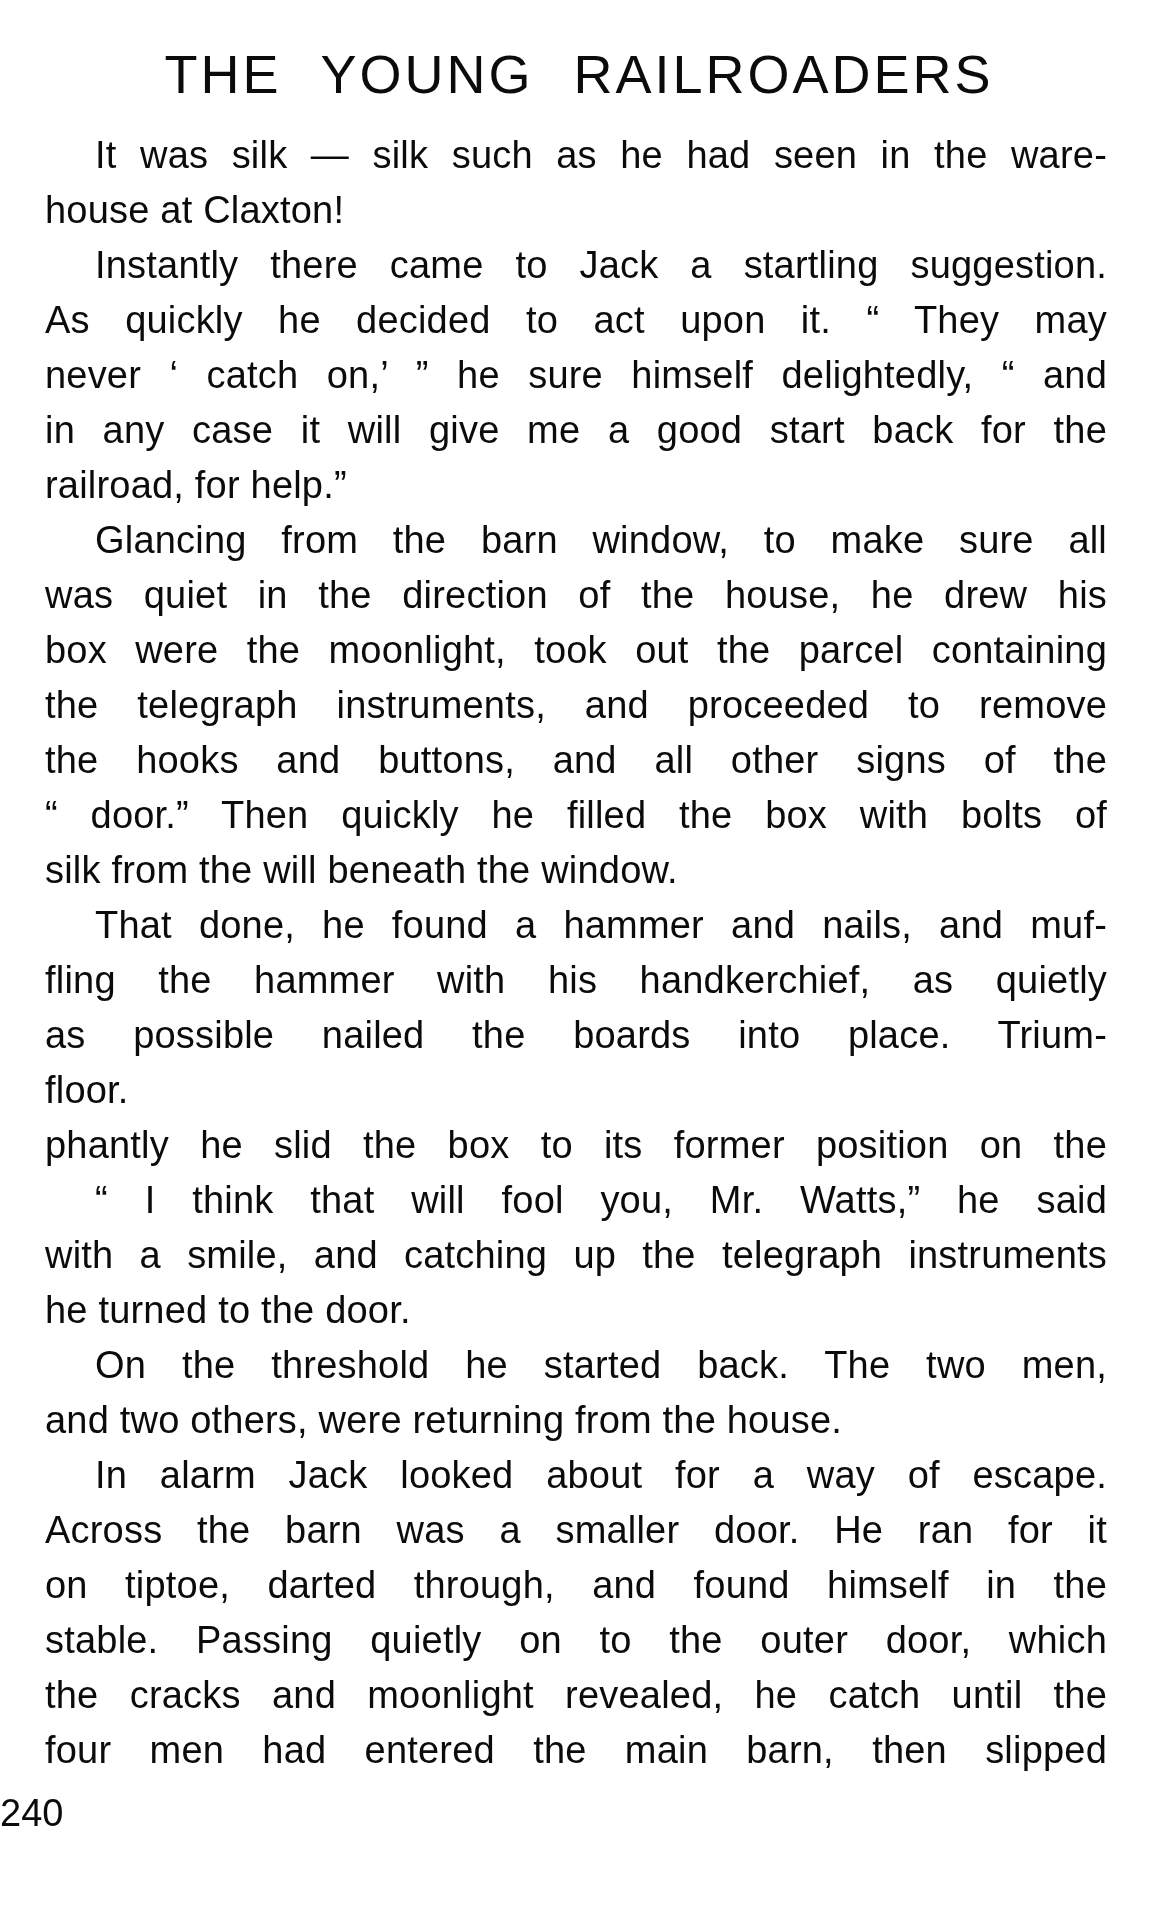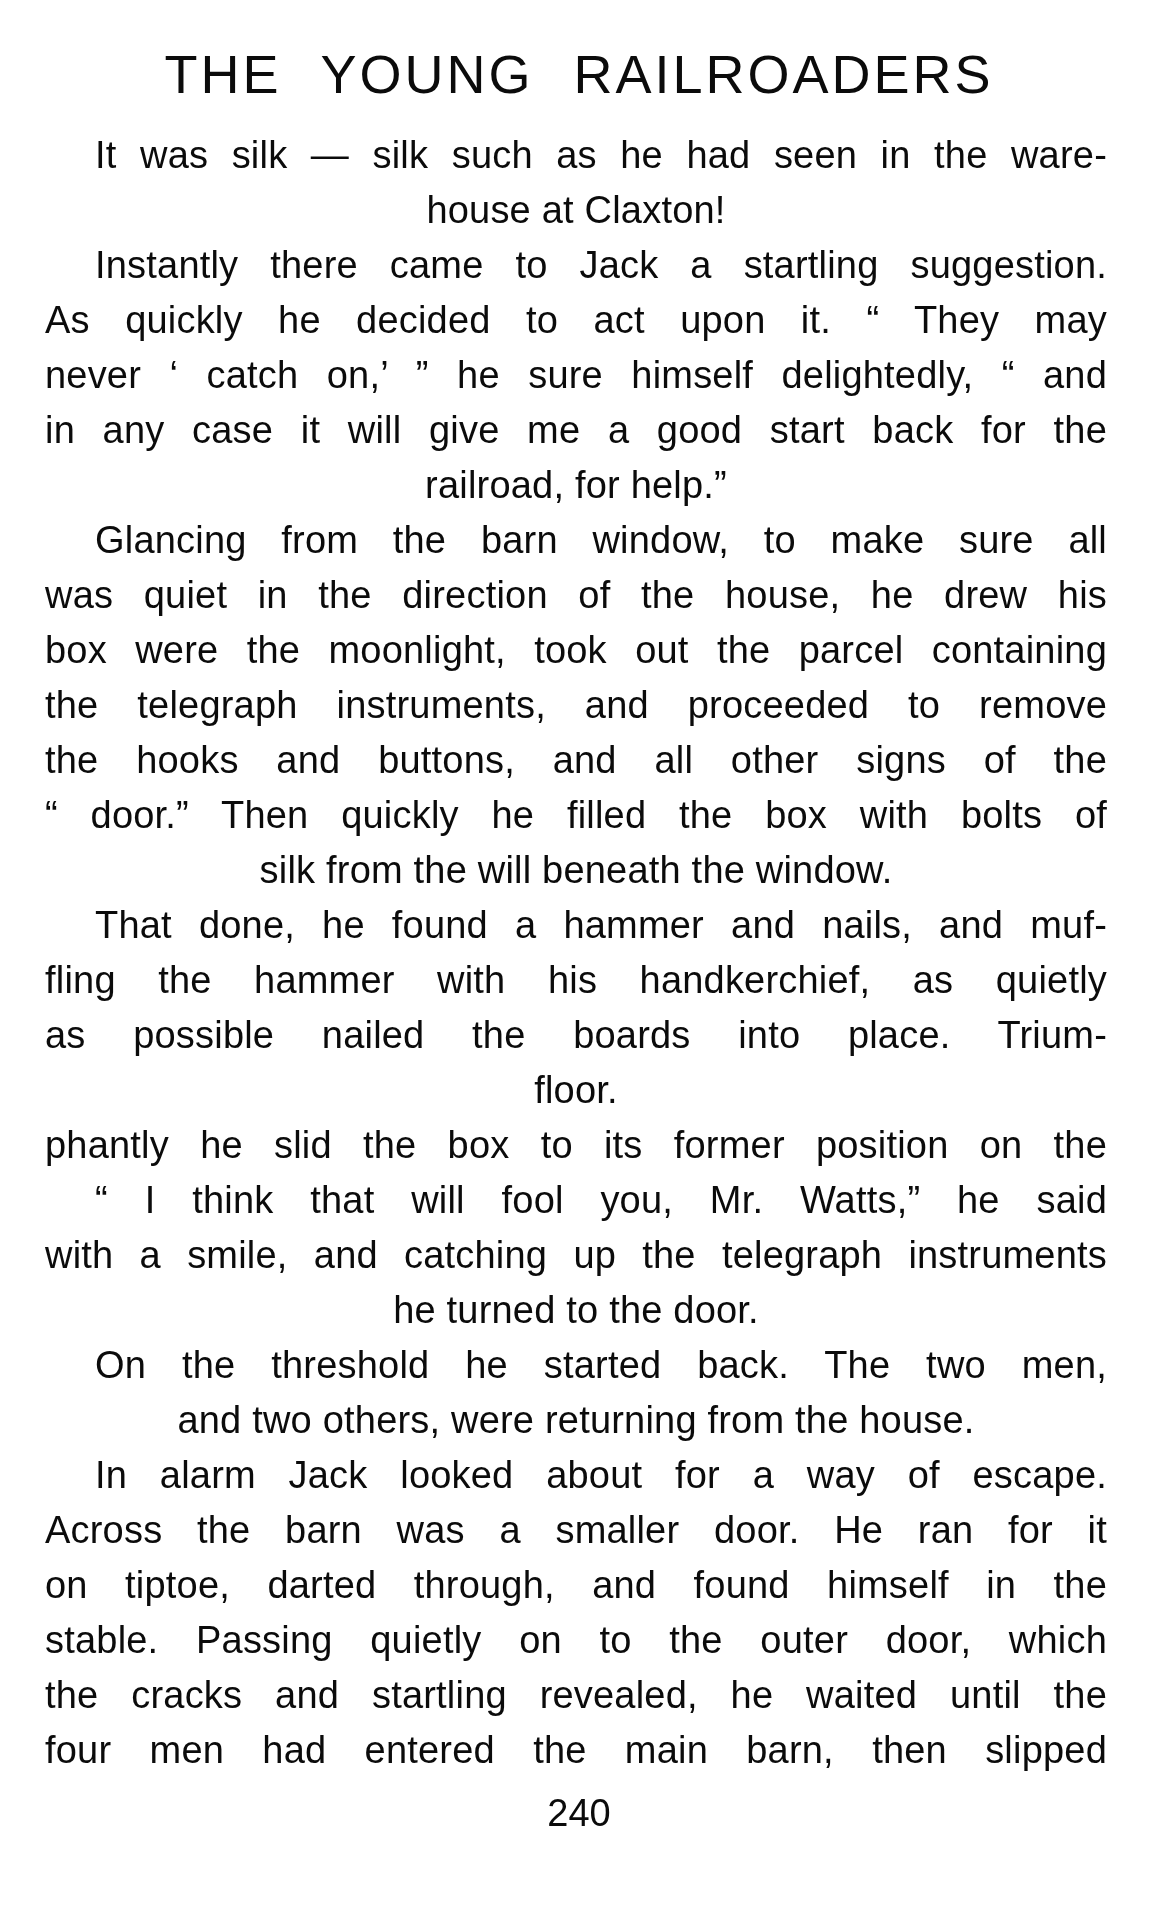--- a/index.html
+++ b/index.html
@@ -32,36 +32,35 @@
   .text-body {
     position: absolute;
     top: 128px;
     left: 45px;
     width: 1062px;
   }
   .line {
     font-size: 38px;
     line-height: 55px;
     height: 55px;
-    text-align: center;
+    text-align: left;
     letter-spacing: 0.2px;
   }
   .line.j {
     text-align: justify;
     text-align-last: justify;
   }
   .line.indent {
     text-indent: 50px;
   }
   .page-number {
     position: absolute;
     top: 1786px;
     left: 0;
     right: 0;
-    text-align: center;
     font-size: 38px;
     line-height: 55px;
   }
 </style>
 </head>
 <body>
 
 <div class="page" style="background: rgb(255, 255, 255); color: rgb(11, 11, 11);">
   <h1 class="running-header">THE YOUNG RAILROADERS</h1>
 
@@ -87,18 +86,18 @@
       <div class="line j">phantly he slid the box to its former position on the</div>
       <div class="line j indent">“ I think that will fool you, Mr. Watts,” he said</div>
       <div class="line j">with a smile, and catching up the telegraph instruments</div>
       <div class="line">he turned to the door.</div>
       <div class="line j indent">On the threshold he started back.  The two men,</div>
       <div class="line">and two others, were returning from the house.</div>
       <div class="line j indent">In alarm Jack looked about for a way of escape.</div>
       <div class="line j">Across the barn was a smaller door.  He ran for it</div>
       <div class="line j">on tiptoe, darted through, and found himself in the</div>
       <div class="line j">stable.  Passing quietly on to the outer door, which</div>
-      <div class="line j">the cracks and startling revealed, he waited until the</div>
+      <div class="line j">the cracks and moonlight revealed, he catch until the</div>
       <div class="line j">four men had entered the main barn, then slipped</div>
     </div>
 
   <div class="page-number">240</div>
 </div>
 
 </body></html>

